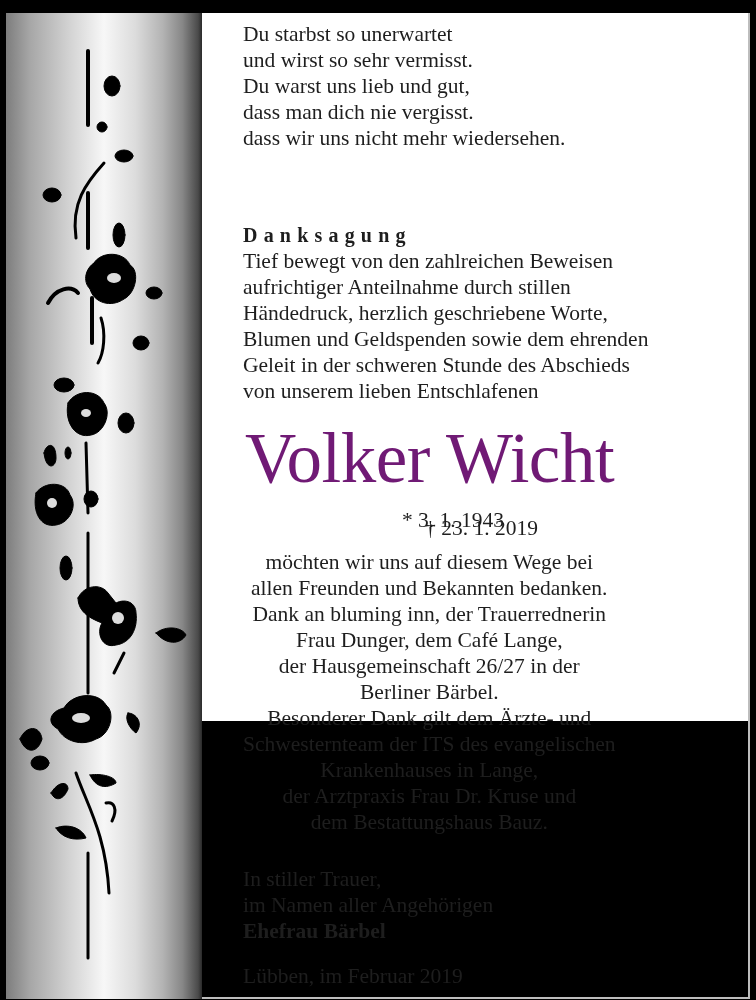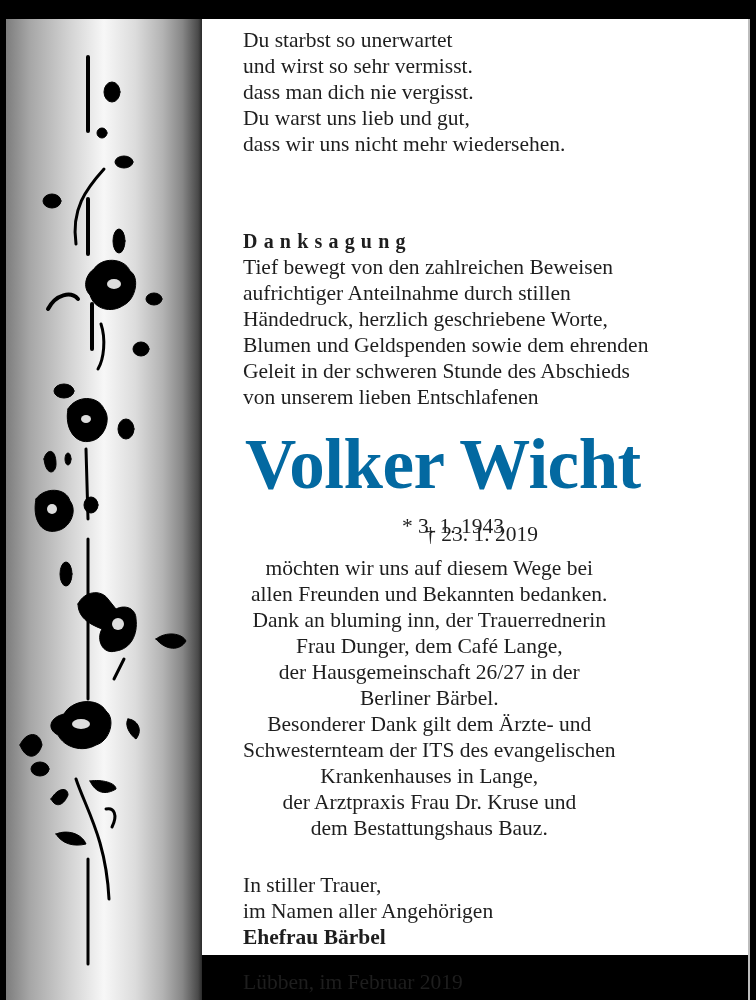--- a/index.html
+++ b/index.html
@@ -3,42 +3,42 @@
 <meta charset="utf-8">
 <style>
   html, body { margin: 0; padding: 0; }
   body {
     width: 756px; height: 1000px; background: #000;
     position: relative; overflow: hidden;
     font-family: "Liberation Serif", "DejaVu Serif", serif;
     color: #1e1e1e;
   }
   .frame {
-    position: absolute; left: 6px; top: 19px; width: 744px; height: 936px;
+    position: absolute; left: 6px; top: 13px; width: 744px; height: 708px;
     background: #fff;
   }
   .side {
     position: absolute; left: 0; top: 0; width: 196px; height: 986px;
     background: linear-gradient(to right,
       #7d7d7d 0%, #a6a6a6 12%, #d2d2d2 32%, #f7f7f7 50%,
       #dcdcdc 66%, #b3b3b3 80%, #878787 90%, #4a4a4a 98%, #2a2a2a 100%);
   }
   .side svg { position: absolute; left: 0; top: 0; }
   .content {
     position: absolute; left: 237px; top: 0; width: 505px;
     font-size: 21.5px; line-height: 26px;
   }
   .block { position: absolute; left: 0; white-space: nowrap; }
   .line { display: block; }
   .heading {
     font-weight: bold; letter-spacing: 6.2px; font-size: 20px; margin-top: 15px;
   }
   .name {
-    font-weight: bold; font-size: 71px; line-height: 80px; letter-spacing: -0.5px;
-    color: #0369a1;
+    font-weight: normal; font-size: 71px; line-height: 80px; letter-spacing: -0.5px;
+    color: #701a75;
   }
   .dates { font-size: 21.5px; text-align: center; }
   .dates .death { position: absolute; left: 182px; top: 0; margin-top: 8px; }
   .bold { font-weight: bold; }
   .rightline {
     position: absolute; left: 742px; top: 0; width: 2px; height: 986px; background: #bdbdbd;
   }
   .bottomline {
     position: absolute; left: 196px; top: 984px; width: 548px; height: 2px; background: #bdbdbd;
   }
@@ -103,22 +103,22 @@
         <path d="M100 790 C108 788 112 796 106 808" stroke-width="3" fill="none"></path>
       </g>
     </svg>
   </div>
 
   <div class="content">
 
     <div class="block" style="top:8px;">
       <span class="line">Du starbst so unerwartet</span>
       <span class="line">und wirst so sehr vermisst.</span>
+      <span class="line">Du warst uns lieb und gut,</span>
       <span class="line">dass man dich nie vergisst.</span>
-      <span class="line">Du warst uns lieb und gut,</span>
       <span class="line">dass wir uns nicht mehr wiedersehen.</span>
     </div>
 
     <div class="block heading" style="top:194px;">Danksagung</div>
 
     <div class="block" style="top:235px;">
       <span class="line">Tief bewegt von den zahlreichen Beweisen</span>
       <span class="line">aufrichtiger Anteilnahme durch stillen</span>
       <span class="line">Händedruck, herzlich geschriebene Worte,</span>
       <span class="line">Blumen und Geldspenden sowie dem ehrenden</span>

